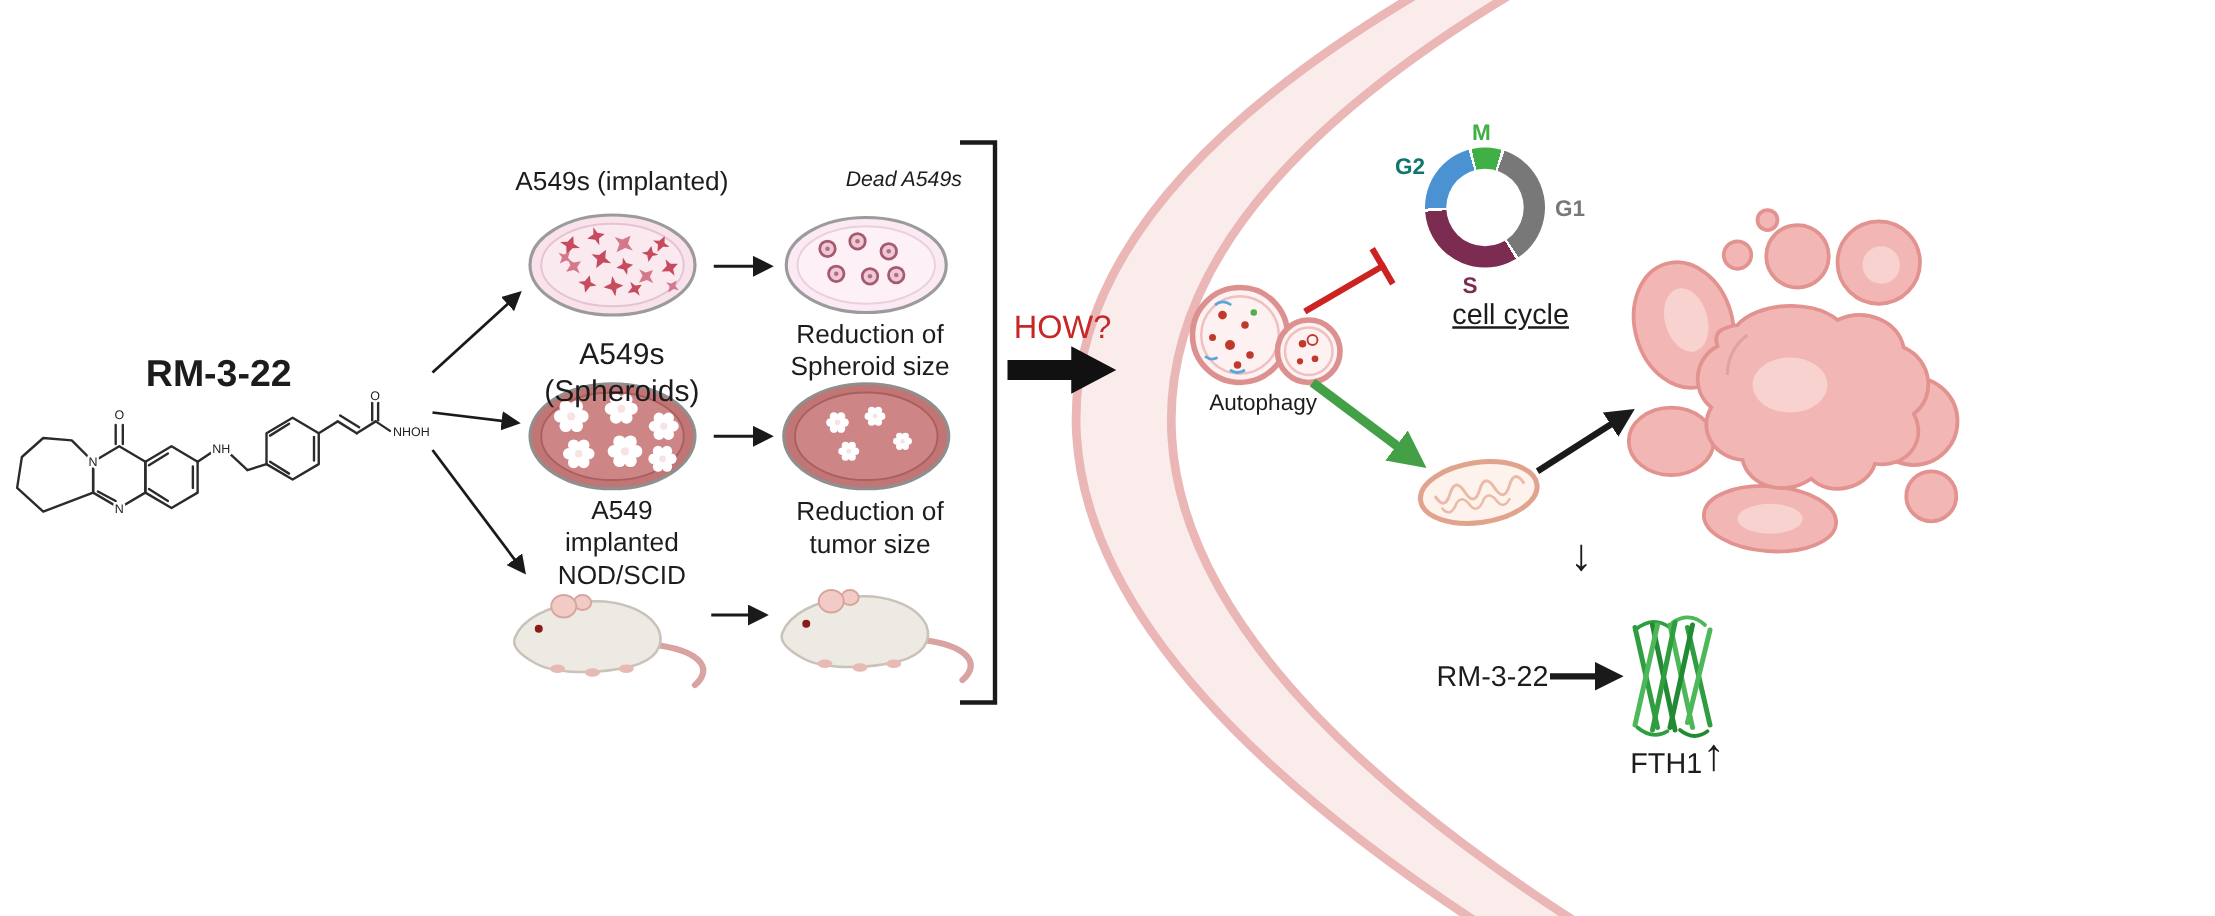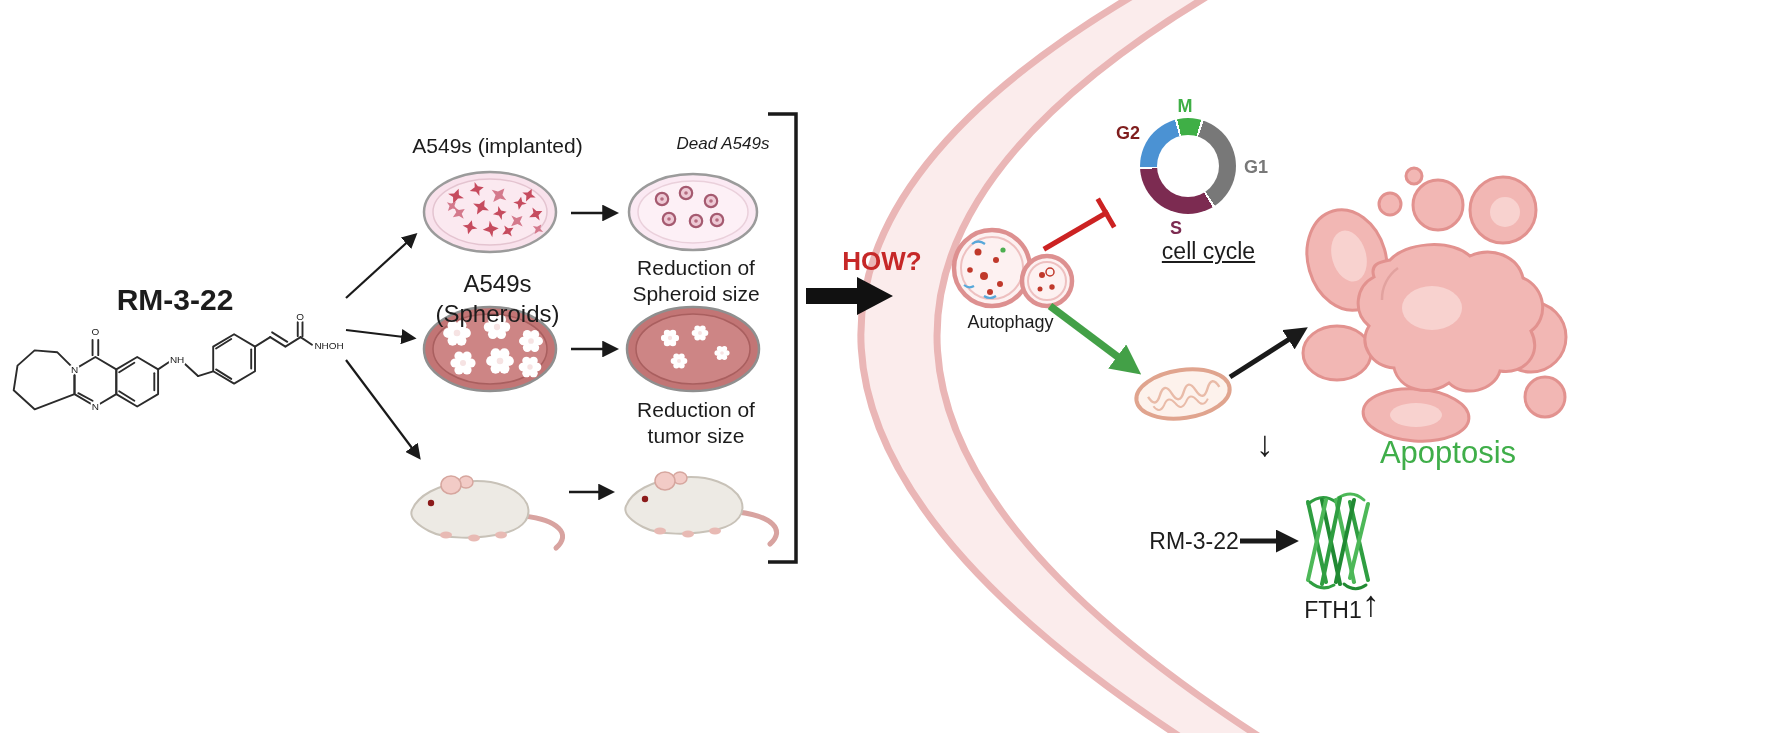--- a/index.html
+++ b/index.html
@@ -1,25 +1,25 @@
 <!DOCTYPE html>
 <html><head>
 <meta charset="utf-8">
 <style>
   html,body{margin:0;padding:0;background:#ffffff;}
   .canvas{position:relative;width:1772px;height:733px;background:#ffffff;overflow:hidden;font-family:"Liberation Sans",sans-serif;}
   .layer{position:absolute;left:0;top:0;}
   .lbl{position:absolute;color:#1c1c1c;text-align:center;white-space:pre-line;line-height:1.24;font-family:"Liberation Sans",sans-serif;}
-  .how{color:#c62828;font-weight:700;margin-left:32px;}
+  .how{color:#c62828;font-weight:400;}
   .apoptosis{color:#3fae49;font-weight:500;}
   .arrow-glyph{font-size:36px;font-weight:700;line-height:1;}
   .phase{font-weight:700;font-size:18px;}
   .phase-m{color:#3faf46;}
   .phase-g1{color:#787878;font-weight:600;margin-top:46px;}
-  .phase-g2{color:#7f1d1d;font-weight:600;}
+  .phase-g2{color:#0f766e;font-weight:600;}
   .phase-s{color:#7c2b51;}
   .mol{font:10.5px "Liberation Sans",sans-serif;fill:#222;stroke:#fff;stroke-width:4px;paint-order:stroke;text-anchor:middle;}
   .donut{position:absolute;border-radius:50%;}
   .donut-hole{position:absolute;border-radius:50%;background:#fff;}
 </style>
 </head>
 <body>
 
 <div class="canvas">
 
@@ -265,34 +265,36 @@
 
   <div class="lbl" style="left:85px;top:281px;width:180px;font-size:30px;font-weight:600;">RM-3-22</div>
 
   <div class="lbl" style="left:400px;top:133px;width:195px;font-size:21px;">A549s (implanted)</div>
   <div class="lbl" style="left:648px;top:133px;width:150px;font-size:17px;font-style:italic;">Dead A549s</div>
 
   <div class="lbl" style="left:400px;top:269px;width:195px;font-size:24px;">A549s (Spheroids)</div>
   <div class="lbl" style="left:612px;top:255px;width:168px;font-size:21px;">Reduction of
 Spheroid size</div>
 
+  <div class="lbl" style="left:410px;top:396px;width:175px;font-size:21px;">A549
+implanted
+NOD/SCID</div>
   <div class="lbl" style="left:615px;top:397px;width:162px;font-size:21px;">Reduction of
 tumor size</div>
 
   <div class="lbl how" style="left:804px;top:245px;width:92px;font-size:26px;">HOW?</div>
 
   <div class="lbl" style="left:928px;top:311px;width:165px;font-size:18px;">Autophagy</div>
 
   <div class="lbl phase phase-m" style="left:1172px;top:95px;width:26px;">M</div>
   <div class="lbl phase phase-g1" style="left:1240px;top:110px;width:32px;">G1</div>
   <div class="lbl phase phase-g2" style="left:1112px;top:122px;width:32px;">G2</div>
   <div class="lbl phase phase-s" style="left:1166px;top:217px;width:20px;">S</div>
   <div class="lbl" style="left:1126px;top:237px;width:165px;font-size:23px;text-decoration:underline;">cell cycle</div>
 
   <div class="lbl arrow-glyph" style="left:1256px;top:426px;">↓</div>
 
-  <div class="lbl apoptosis" style="left:1358px;top:434px;width:180px;font-size:31px;">Apoptosis</div>
 
   <div class="lbl" style="left:1144px;top:527px;width:100px;font-size:23px;">RM-3-22</div>
   <div class="lbl" style="left:1292px;top:596px;width:82px;font-size:23px;text-align:center;">FTH1</div>
   <div class="lbl arrow-glyph" style="left:1362px;top:586px;">↑</div>
 
 </div>
 
 </body></html>

